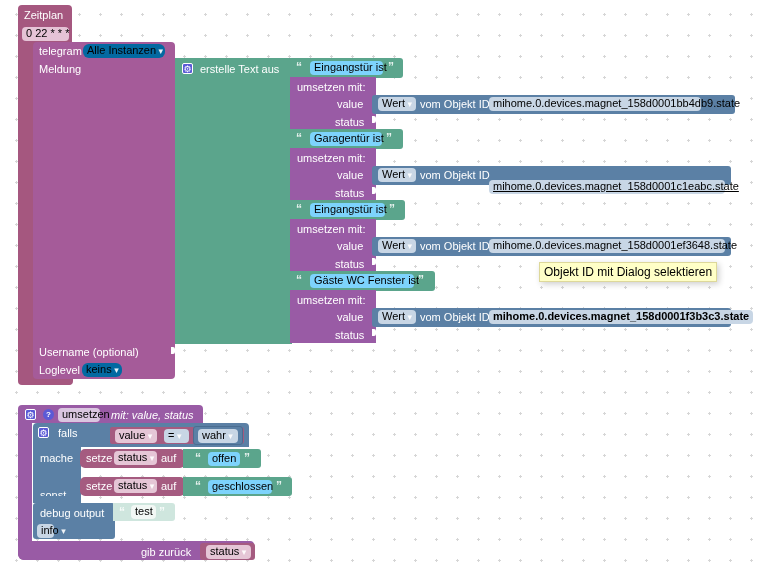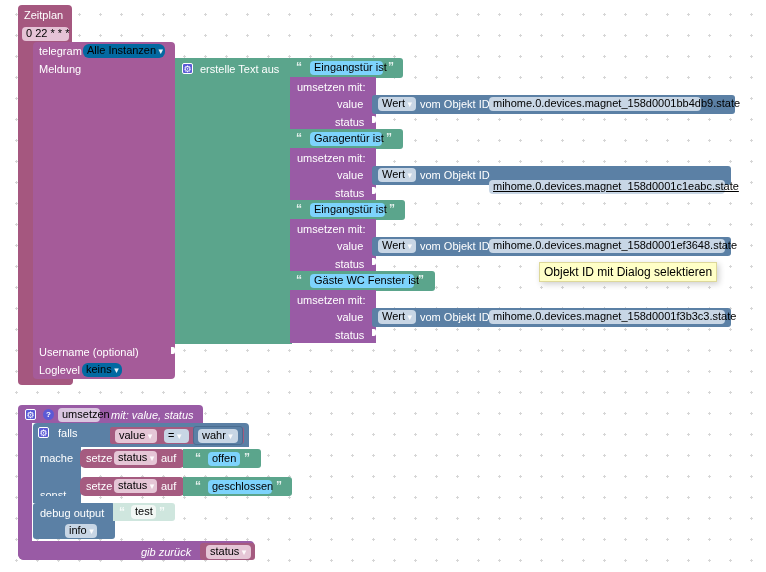--- a/index.html
+++ b/index.html
@@ -125,21 +125,21 @@
 
 <div class="abs c-proc" style="left:290px;top:290px;width:86px;height:53px;"></div>
 <div class="lbl" style="left:297px;top:294px;">umsetzen  mit:</div>
 <div class="lbl" style="left:337px;top:311px;">value</div>
 <div class="lbl" style="left:335px;top:329px;">status</div>
 <div class="notch" style="left:372px;top:329px;"></div>
 
 <div class="abs c-val" style="left:372px;top:308px;width:359px;height:19px;border-radius:3px;"></div>
 <div class="field f-val dd" style="left:378px;top:310px;width:38px;">Wert</div>
 <div class="lbl" style="left:420px;top:311px;">vom Objekt ID</div>
-<div class="field f-val" style="left:489px;top:310px;width:236px;">mihome.0.devices.magnet_158d0001f3b3c3.state</div>
+<div class="field f-val" style="left:489px;top:310px;width:264px;font-weight:bold;">mihome.0.devices.magnet_158d0001f3b3c3.state</div>
 
 <div class="tooltip" style="left:539px;top:262px;">Objekt ID mit Dialog selektieren</div>
 
 <div class="abs c-proc" style="left:18px;top:405px;width:185px;height:18px;border-radius:4px 4px 0 0;"></div>
 <div class="abs c-proc" style="left:18px;top:420px;width:14px;height:140px;border-radius:0 0 0 6px;"></div>
 <div class="abs c-proc" style="left:18px;top:541px;width:236px;height:19px;border-radius:0 4px 4px 6px;"></div>
 <div class="gear" style="left:25px;top:409px;">⚙</div>
 <div class="help" style="left:43px;top:409px;">?</div>
 <div class="field f-proc" style="left:58px;top:408px;width:42px;">umsetzen</div>
 <div class="lbl" style="left:111px;top:409px;font-style:italic;">mit: value, status</div>
@@ -171,21 +171,21 @@
 <div class="field f-var dd" style="left:114px;top:479px;width:43px;">status</div>
 <div class="lbl" style="left:161px;top:480px;">auf</div>
 <div class="abs c-text" style="left:183px;top:477px;width:109px;height:19px;border-radius:0 3px 3px 0;"></div>
 <div class="q" style="left:195px;top:480px;">“</div>
 <div class="field f-text" style="left:208px;top:480px;width:64px;">geschlossen</div>
 <div class="q" style="left:276px;top:480px;">”</div>
 <div class="abs c-val" style="left:33px;top:496px;width:48px;height:7px;border-radius:0 0 3px 3px;"></div>
 
 <div class="abs c-val" style="left:33px;top:503px;width:82px;height:36px;border-radius:3px;"></div>
 <div class="lbl" style="left:40px;top:507px;">debug output</div>
-<div class="field f-val dd" style="left:37px;top:524px;width:32px;margin-left:28px;">info</div>
+<div class="field f-val dd" style="left:37px;top:524px;width:17px;">info</div>
 <div class="abs" style="left:113px;top:503px;width:62px;height:18px;background:#cfe6de;border-radius:0 3px 3px 0;"></div>
 <div class="q" style="left:119px;top:506px;">“</div>
 <div class="field" style="left:131px;top:505px;width:25px;background:#f2f8f5;">test</div>
 <div class="q" style="left:159px;top:506px;">”</div>
 
-<div class="lbl" style="left:141px;top:546px;font-style:italic;">gib zurück</div>
+<div class="lbl" style="left:141px;top:546px;">gib zurück</div>
 <div class="abs c-var" style="left:200px;top:543px;width:55px;height:17px;border-radius:3px;"></div>
 <div class="field f-var dd" style="left:206px;top:545px;width:45px;">status</div>
 
 </body></html>

